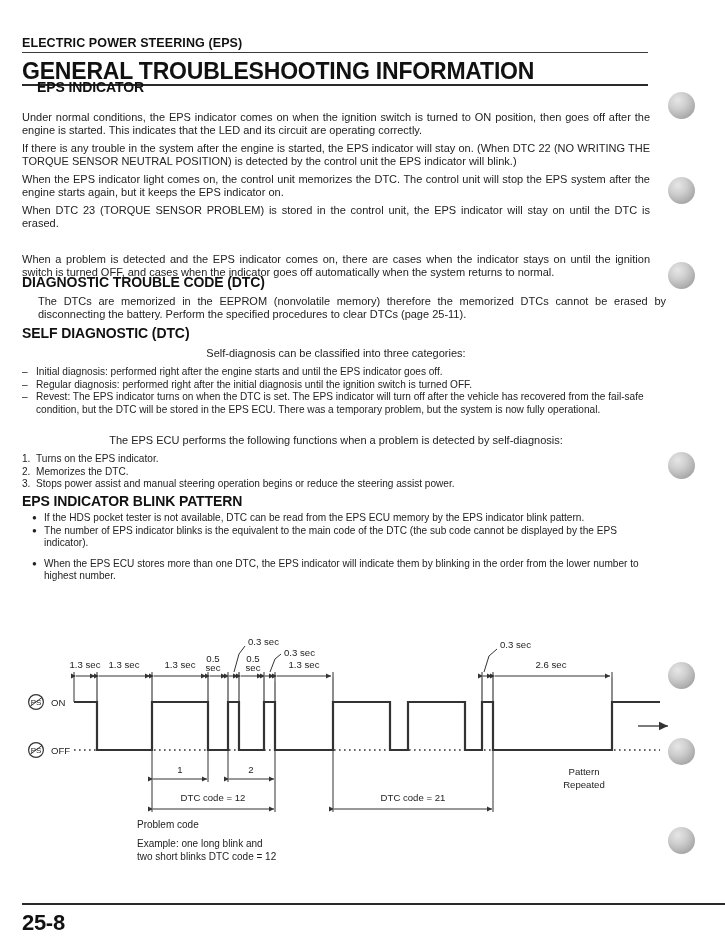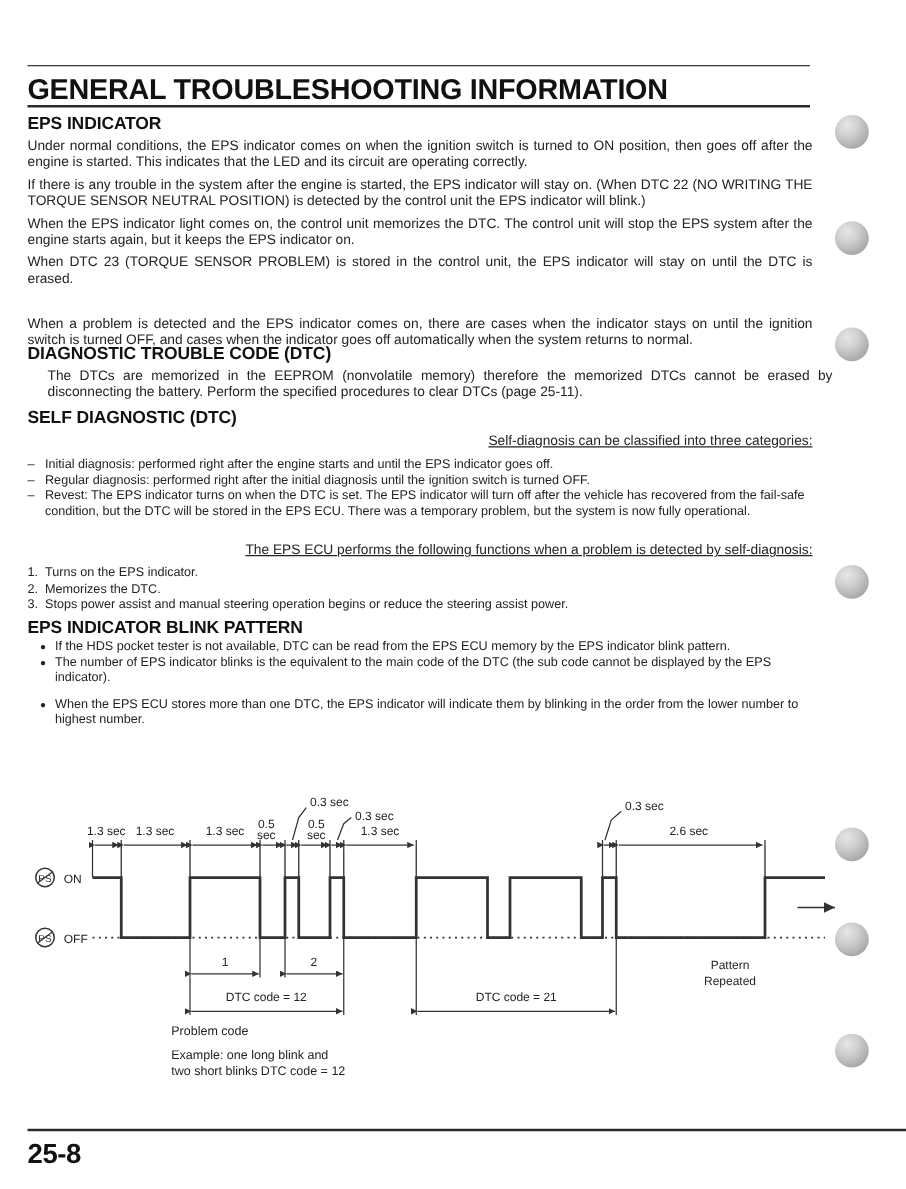--- a/index.html
+++ b/index.html
@@ -66,21 +66,21 @@
   
   .para {
     position: absolute;
     left: 22px;
     width: 628px;
     font-size: 11px;
     line-height: 12.6px;
     color: #232323;
     text-align: justify;
   }
-  .para.nojust { text-align: right; text-decoration: underline; }
+  .para.nojust { text-align: center; }
 
   .list {
     position: absolute;
     left: 22px;
     width: 628px;
     font-size: 10.1px;
     line-height: 12.6px;
     color: #232323;
   }
   .li {
@@ -135,25 +135,26 @@
   #diagram svg { display: block; }
   .dg-text { font-family: "Liberation Sans", sans-serif; font-size: 9.6px; fill: #232323; }
   .dg-text-sm { font-family: "Liberation Sans", sans-serif; font-size: 9px; fill: #232323; }
   .dg-cap { font-family: "Liberation Sans", sans-serif; font-size: 10px; fill: #232323; }
 </style>
 </head>
 <body>
 
 <div id="page">
 
+  <div class="chapter-title">ELECTRIC POWER STEERING (EPS)</div>
   <div class="rule-thin" style="top:52px;"></div>
   <div class="page-title">GENERAL TROUBLESHOOTING INFORMATION</div>
   <div class="rule-thick" style="top:84px;"></div>
 
-  <div class="h2" style="top:90px;">EPS INDICATOR</div>
+  <div class="h2" style="top:79px;margin-left:15px;">EPS INDICATOR</div>
   <div class="para" style="top:111px;">Under normal conditions, the EPS indicator comes on when the ignition switch is turned to ON position, then goes off after the engine is started. This indicates that the LED and its circuit are operating correctly.</div>
   <div class="para" style="top:142px;">If there is any trouble in the system after the engine is started, the EPS indicator will stay on. (When DTC 22 (NO WRITING THE TORQUE SENSOR NEUTRAL POSITION) is detected by the control unit the EPS indicator will blink.)</div>
   <div class="para" style="top:173px;">When the EPS indicator light comes on, the control unit memorizes the DTC. The control unit will stop the EPS system after the engine starts again, but it keeps the EPS indicator on.</div>
   <div class="para" style="top:204px;">When DTC 23 (TORQUE SENSOR PROBLEM) is stored in the control unit, the EPS indicator will stay on until the DTC is erased.</div>
   <div class="para" style="top:253px;">When a problem is detected and the EPS indicator comes on, there are cases when the indicator stays on until the ignition switch is turned OFF, and cases when the indicator goes off automatically when the system returns to normal.</div>
 
   <div class="h2" style="top:274px;">DIAGNOSTIC TROUBLE CODE (DTC)</div>
   <div class="para" style="top:295px;margin-left:16px;">The DTCs are memorized in the EEPROM (nonvolatile memory) therefore the memorized DTCs cannot be erased by disconnecting the battery. Perform the specified procedures to clear DTCs (page 25-11).</div>
 
   <div class="h2" style="top:325px;">SELF DIAGNOSTIC (DTC)</div>

